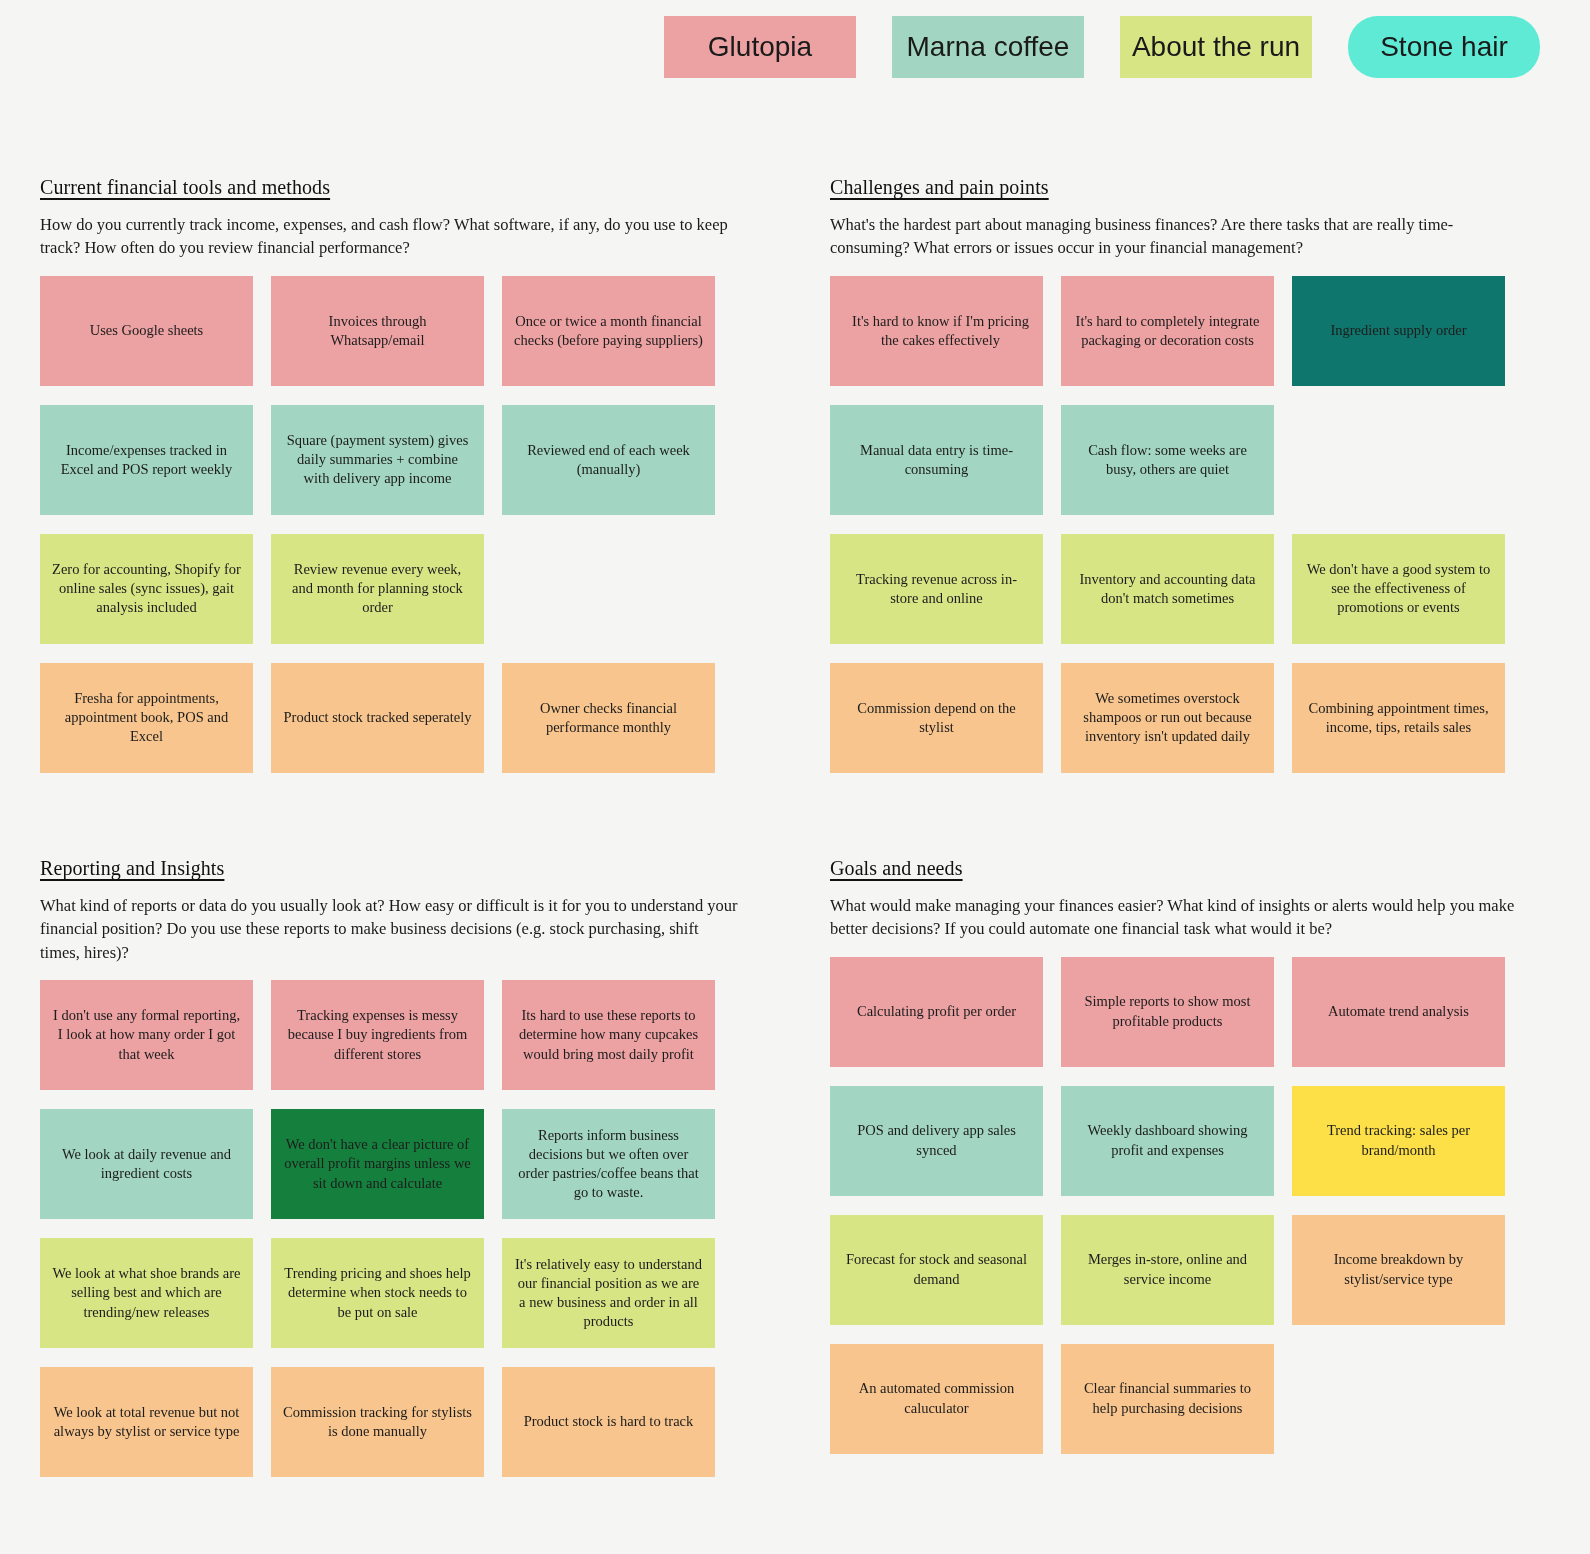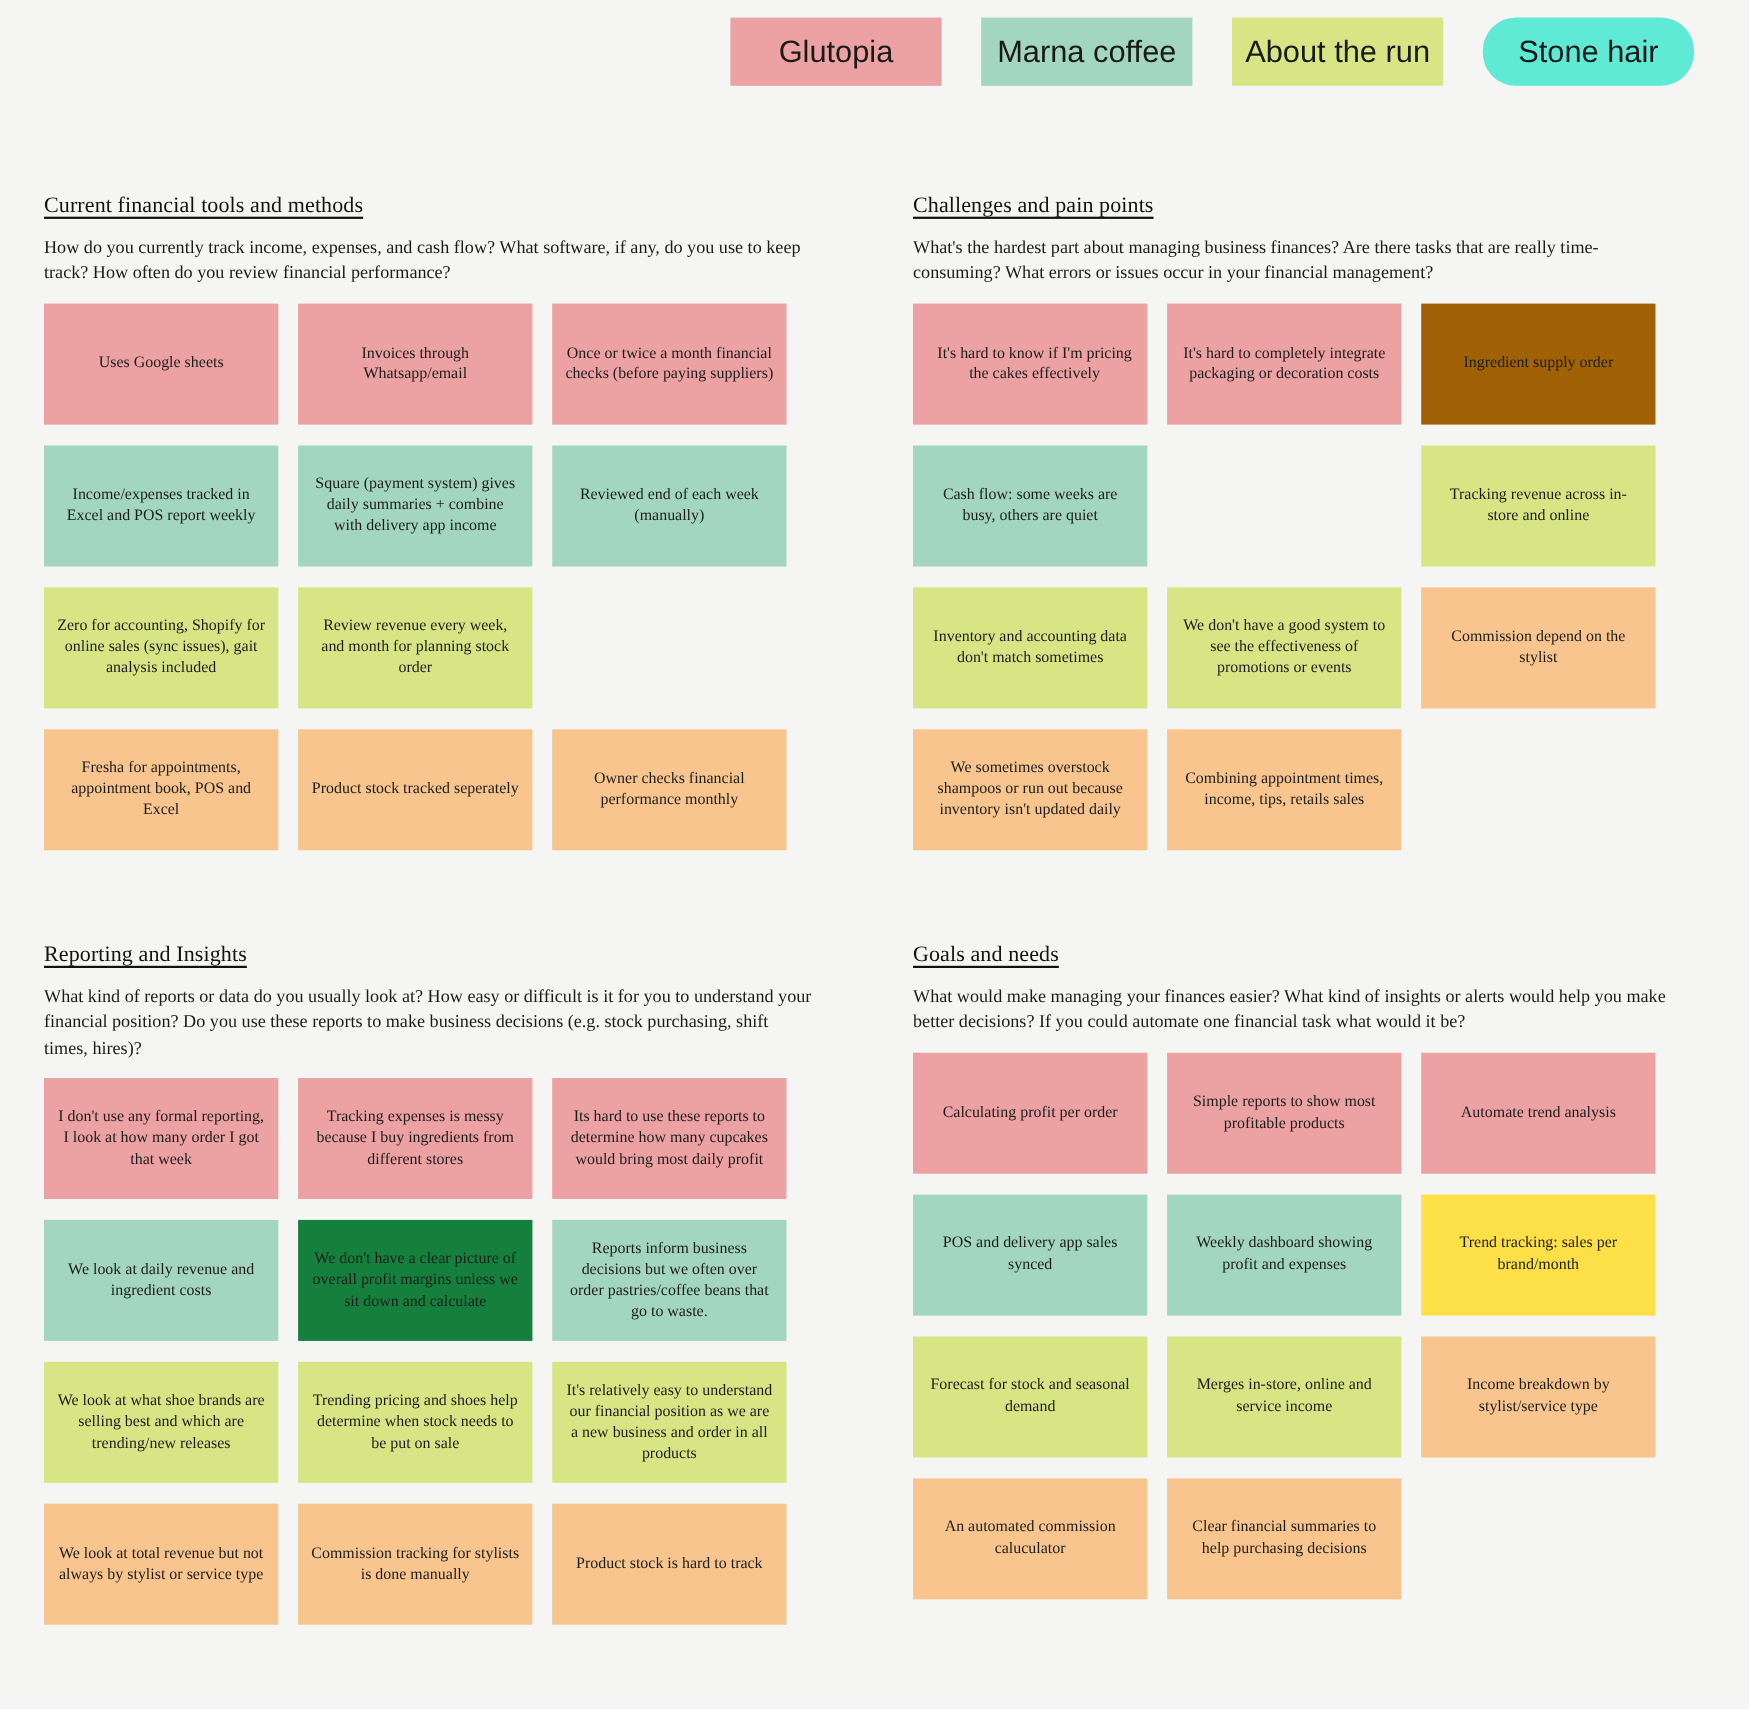--- a/index.html
+++ b/index.html
@@ -131,21 +131,22 @@
           <div class="note c-orange" style="background: rgb(247, 197, 141);">Product stock tracked seperately</div>
           <div class="note c-orange" style="background: rgb(247, 197, 141);">Owner checks financial performance monthly</div>
         </div>
       </div>
       <div class="section">
         <div class="section-title">Challenges and pain points</div>
         <div class="section-prompt">What's the hardest part about managing business finances? Are there tasks that are really time-consuming? What errors or issues occur in your financial management?</div>
         <div class="note-grid">
           <div class="note c-pink" style="background: rgb(236, 161, 163); padding-left: 20px;">It's hard to know if I'm pricing the cakes effectively</div>
           <div class="note c-pink" style="background: rgb(236, 161, 163);">It's hard to completely integrate packaging or decoration costs</div>
-          <div class="note c-pink" style="background: #a16207;">Ingredient supply order</div>
+          <div class="note c-pink" style="background: #0f766e;">Ingredient supply order</div>
+          <div class="note c-green" style="background: rgb(162, 214, 194);">Manual data entry is time-consuming</div>
           <div class="note c-green" style="background: rgb(162, 214, 194);">Cash flow: some weeks are busy, others are quiet</div>
           <div class="note c-green empty"></div>
           <div class="note c-lime" style="background: rgb(216, 229, 133);">Tracking revenue across in-store and online</div>
           <div class="note c-lime" style="background: rgb(216, 229, 133);">Inventory and accounting data don't match sometimes</div>
           <div class="note c-lime" style="background: rgb(216, 229, 133);">We don't have a good system to see the effectiveness of promotions or events</div>
           <div class="note c-orange" style="background: rgb(247, 197, 141);">Commission depend on the stylist</div>
           <div class="note c-orange" style="background: rgb(247, 197, 141);">We sometimes overstock shampoos or run out because inventory isn't updated daily</div>
           <div class="note c-orange" style="background: rgb(247, 197, 141);">Combining appointment times, income, tips, retails sales</div>
         </div>
       </div>

